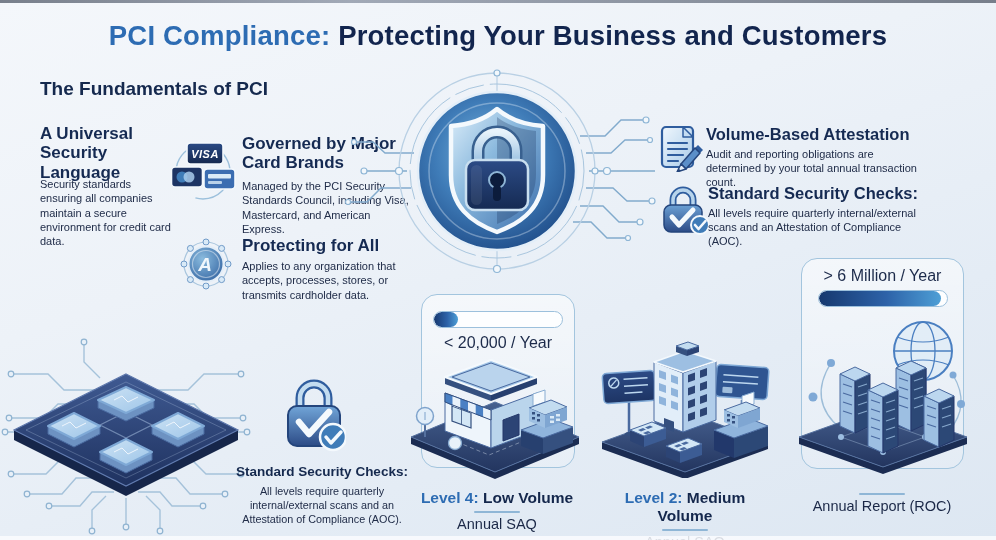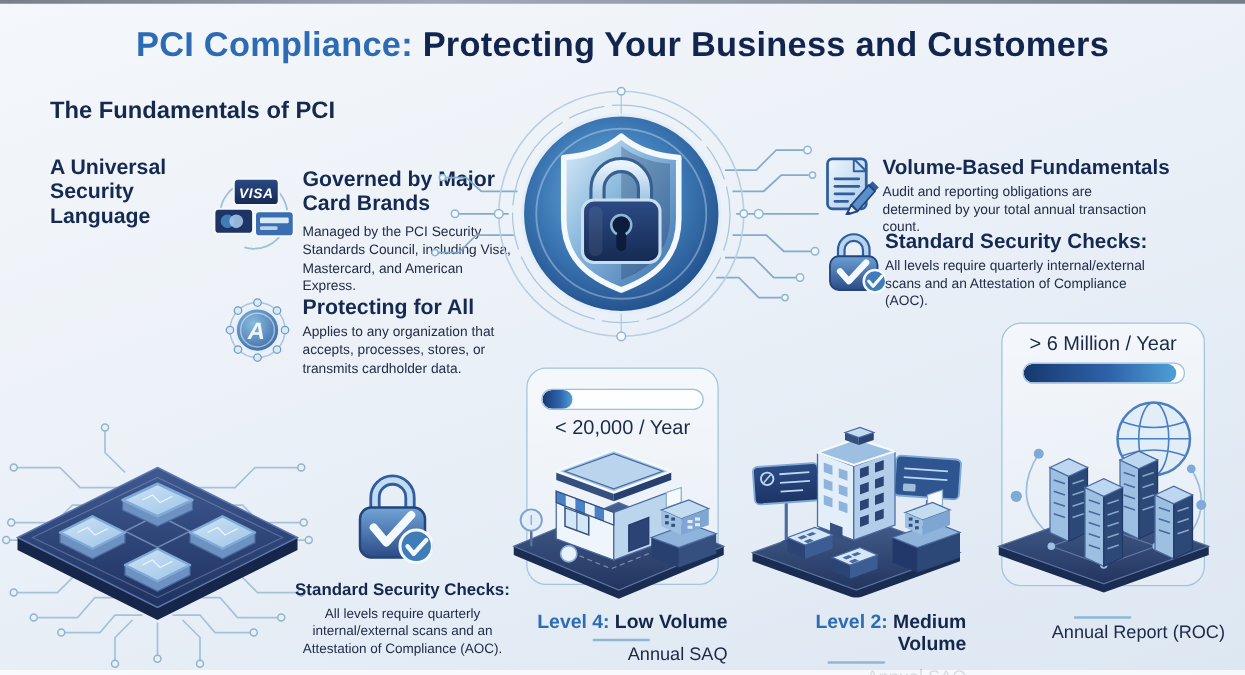--- a/index.html
+++ b/index.html
@@ -17,21 +17,21 @@
   .item-title{font-weight:bold;color:#152a52;font-size:17px;line-height:1.14;}
   .item-body{font-size:11px;line-height:1.3;color:#212d49;}
   .c-title{font-weight:bold;color:#152a52;font-size:16.5px;}
   .c-body{font-size:11px;line-height:1.28;color:#212d49;margin-top:3px;}
   .panel{position:absolute;border:1.5px solid #a3c5de;border-radius:16px;
     background:linear-gradient(180deg,rgba(255,255,255,.55),rgba(255,255,255,.15));
     display:flex;flex-direction:column;align-items:center;}
   .bar{width:128px;height:15px;border:1.5px solid #9cc0dc;border-radius:9px;background:#fdfeff;overflow:hidden;}
   .fill{height:100%;border-radius:8px;background:linear-gradient(90deg,#16386f,#2d62a8 55%,#4e9fd6);}
   .vol-label{font-size:16px;font-weight:normal;color:#1c2a4a;margin-top:6px;}
-  .level-row{position:absolute;text-align:right;font-size:15.5px;font-weight:bold;color:#14274c;}
+  .level-row{position:absolute;text-align:center;font-size:15.5px;font-weight:bold;color:#14274c;}
   .level-prefix{color:#2d6cb3;}
   .divider{width:46px;height:2px;background:#8fb6d6;border-radius:1px;margin:4px auto 3px;}
   .req{font-size:14.5px;font-weight:normal;color:#1b2847;}
   .note{text-align:center;}
   .note-title{font-size:13.5px;font-weight:bold;color:#15294e;}
   .note-body{font-size:10.8px;line-height:1.3;color:#212d49;margin-top:5px;}
   svg{display:block;}
 </style>
 </head>
 <body>
@@ -40,20 +40,21 @@
   <div class="top-line"></div>
 
   <div class="abs title">
     <span class="hl">PCI Compliance:</span>
     <span class="rest">Protecting Your Business and Customers</span>
   </div>
 
   <div class="abs sec-h" style="left:40px;top:78px;">The Fundamentals of PCI</div>
 
   <div class="abs item-title" style="left:40px;top:124px;width:125px;">A Universal Security Language</div>
+  <div class="abs item-body" style="left:40px;top:177px;width:134px;">Security standards ensuring all companies maintain a secure environment for credit card data.</div>
 
   <svg class="abs" style="left:170px;top:136px;" width="66" height="66" viewBox="0 0 66 66">
     <defs>
       <linearGradient id="gCard1" x1="0" y1="0" x2="0" y2="1">
           <stop offset="0" stop-color="#2a4a85"></stop>
           <stop offset="1" stop-color="#16294f"></stop>
         </linearGradient>
     </defs>
     <circle cx="33" cy="36" r="27" fill="none" stroke="#9cc0dc" stroke-width="1.4" stroke-dasharray="50 20 50 20"></circle>
     <g>
@@ -188,21 +189,21 @@
         <line x1="9" y1="37" x2="19" y2="37"></line>
     </g>
     <g>
       <polygon points="36,24 39,21 44,26 41,29" fill="#2f5d9e"></polygon>
       <polygon points="22,40 36,24 41,29 27,45" fill="#5b8fc9" stroke="#24457c" stroke-width="1.5" stroke-linejoin="round"></polygon>
       <polygon points="22,40 27,45 18,48" fill="#e8f1fa" stroke="#24457c" stroke-width="1.5" stroke-linejoin="round"></polygon>
       <polygon points="20,45 18,48 22,46.5" fill="#24457c"></polygon>
     </g>
   </svg>
   <div class="abs" style="left:706px;top:125px;width:230px;">
-    <div class="c-title">Volume-Based Fundamentals</div>
+    <div class="c-title">Volume-Based Attestation</div>
     <div class="c-body" style="width:222px;">Audit and reporting obligations are determined by your total annual transaction count.</div>
   </div>
 
   <svg class="abs" style="left:657px;top:181px;" width="52" height="54" viewBox="0 0 52 54">
     <defs>
         <linearGradient id="gLB" x1="0" y1="0" x2="0" y2="1">
           <stop offset="0" stop-color="#6ba0d4"></stop>
           <stop offset="1" stop-color="#2c4b86"></stop>
         </linearGradient>
       </defs>

